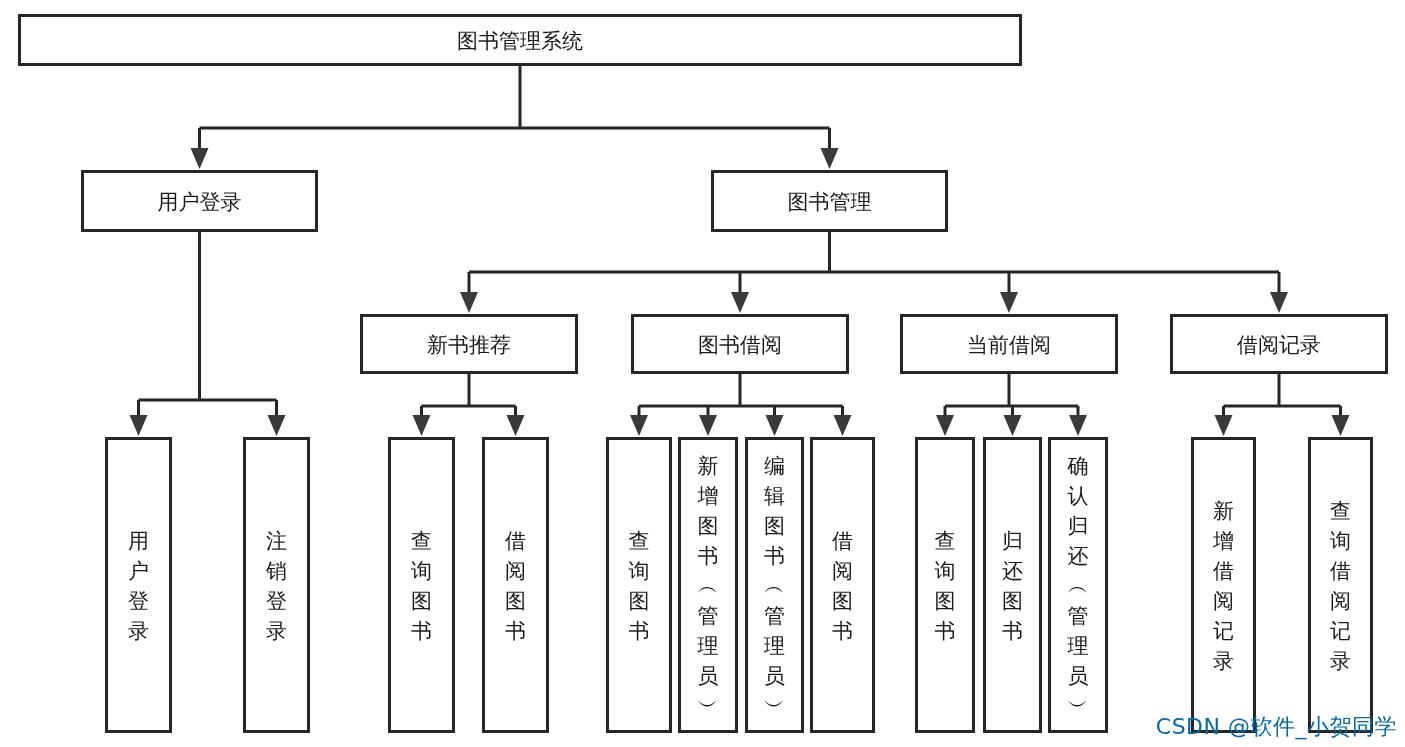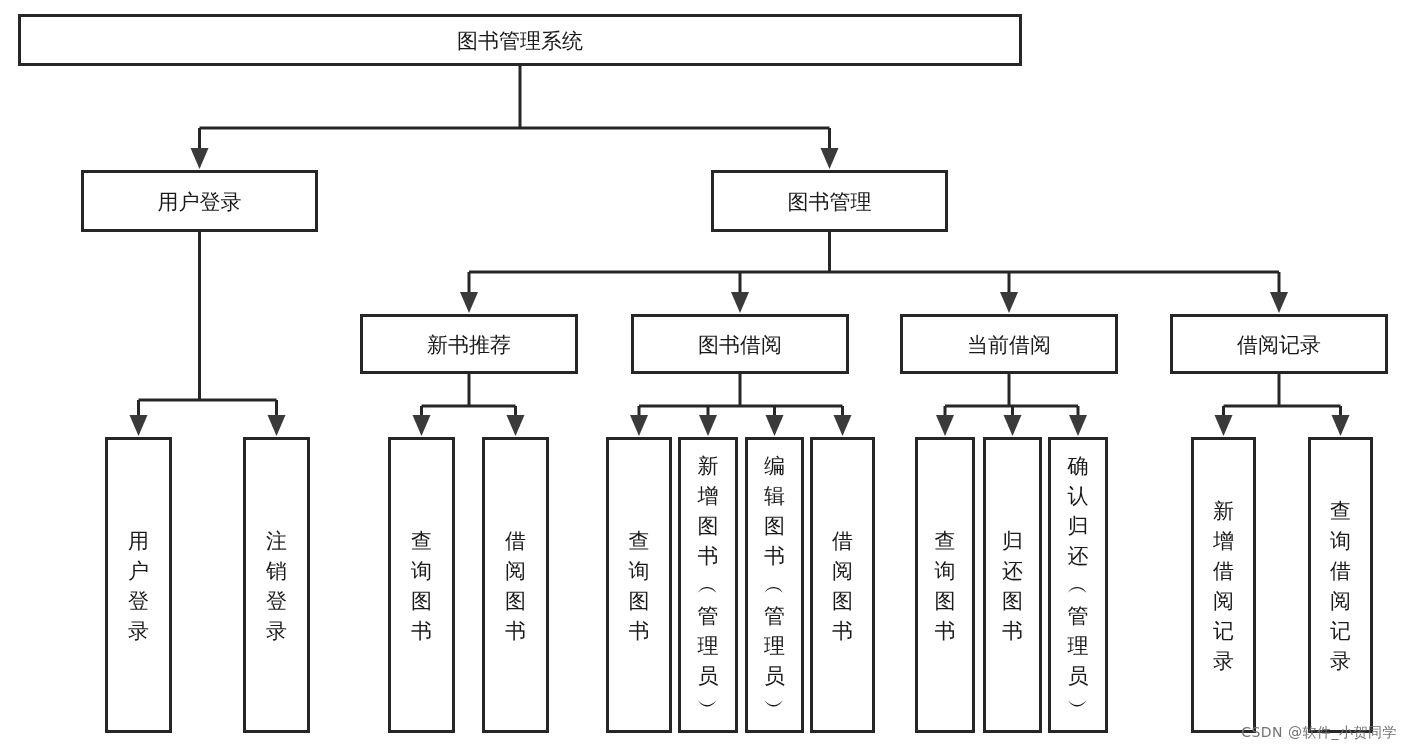--- a/index.html
+++ b/index.html
@@ -51,22 +51,22 @@
   .node-label-vertical {
     fill: #1a1a1a;
     font-family: "DejaVu Sans", "Liberation Sans", sans-serif;
     font-size: 21px;
     text-anchor: middle;
   }
   .watermark {
     position: absolute;
     right: 8px;
     bottom: 5px;
-    color: #737373;
-    font-size: 14px;
+    color: #0369a1;
+    font-size: 22px;
     font-family: "DejaVu Sans", "Liberation Sans", sans-serif;
     letter-spacing: 0.5px;
     white-space: nowrap;
     user-select: none;
   }
 </style>
 </head>
 <body>
 
 <div id="diagram-root">

